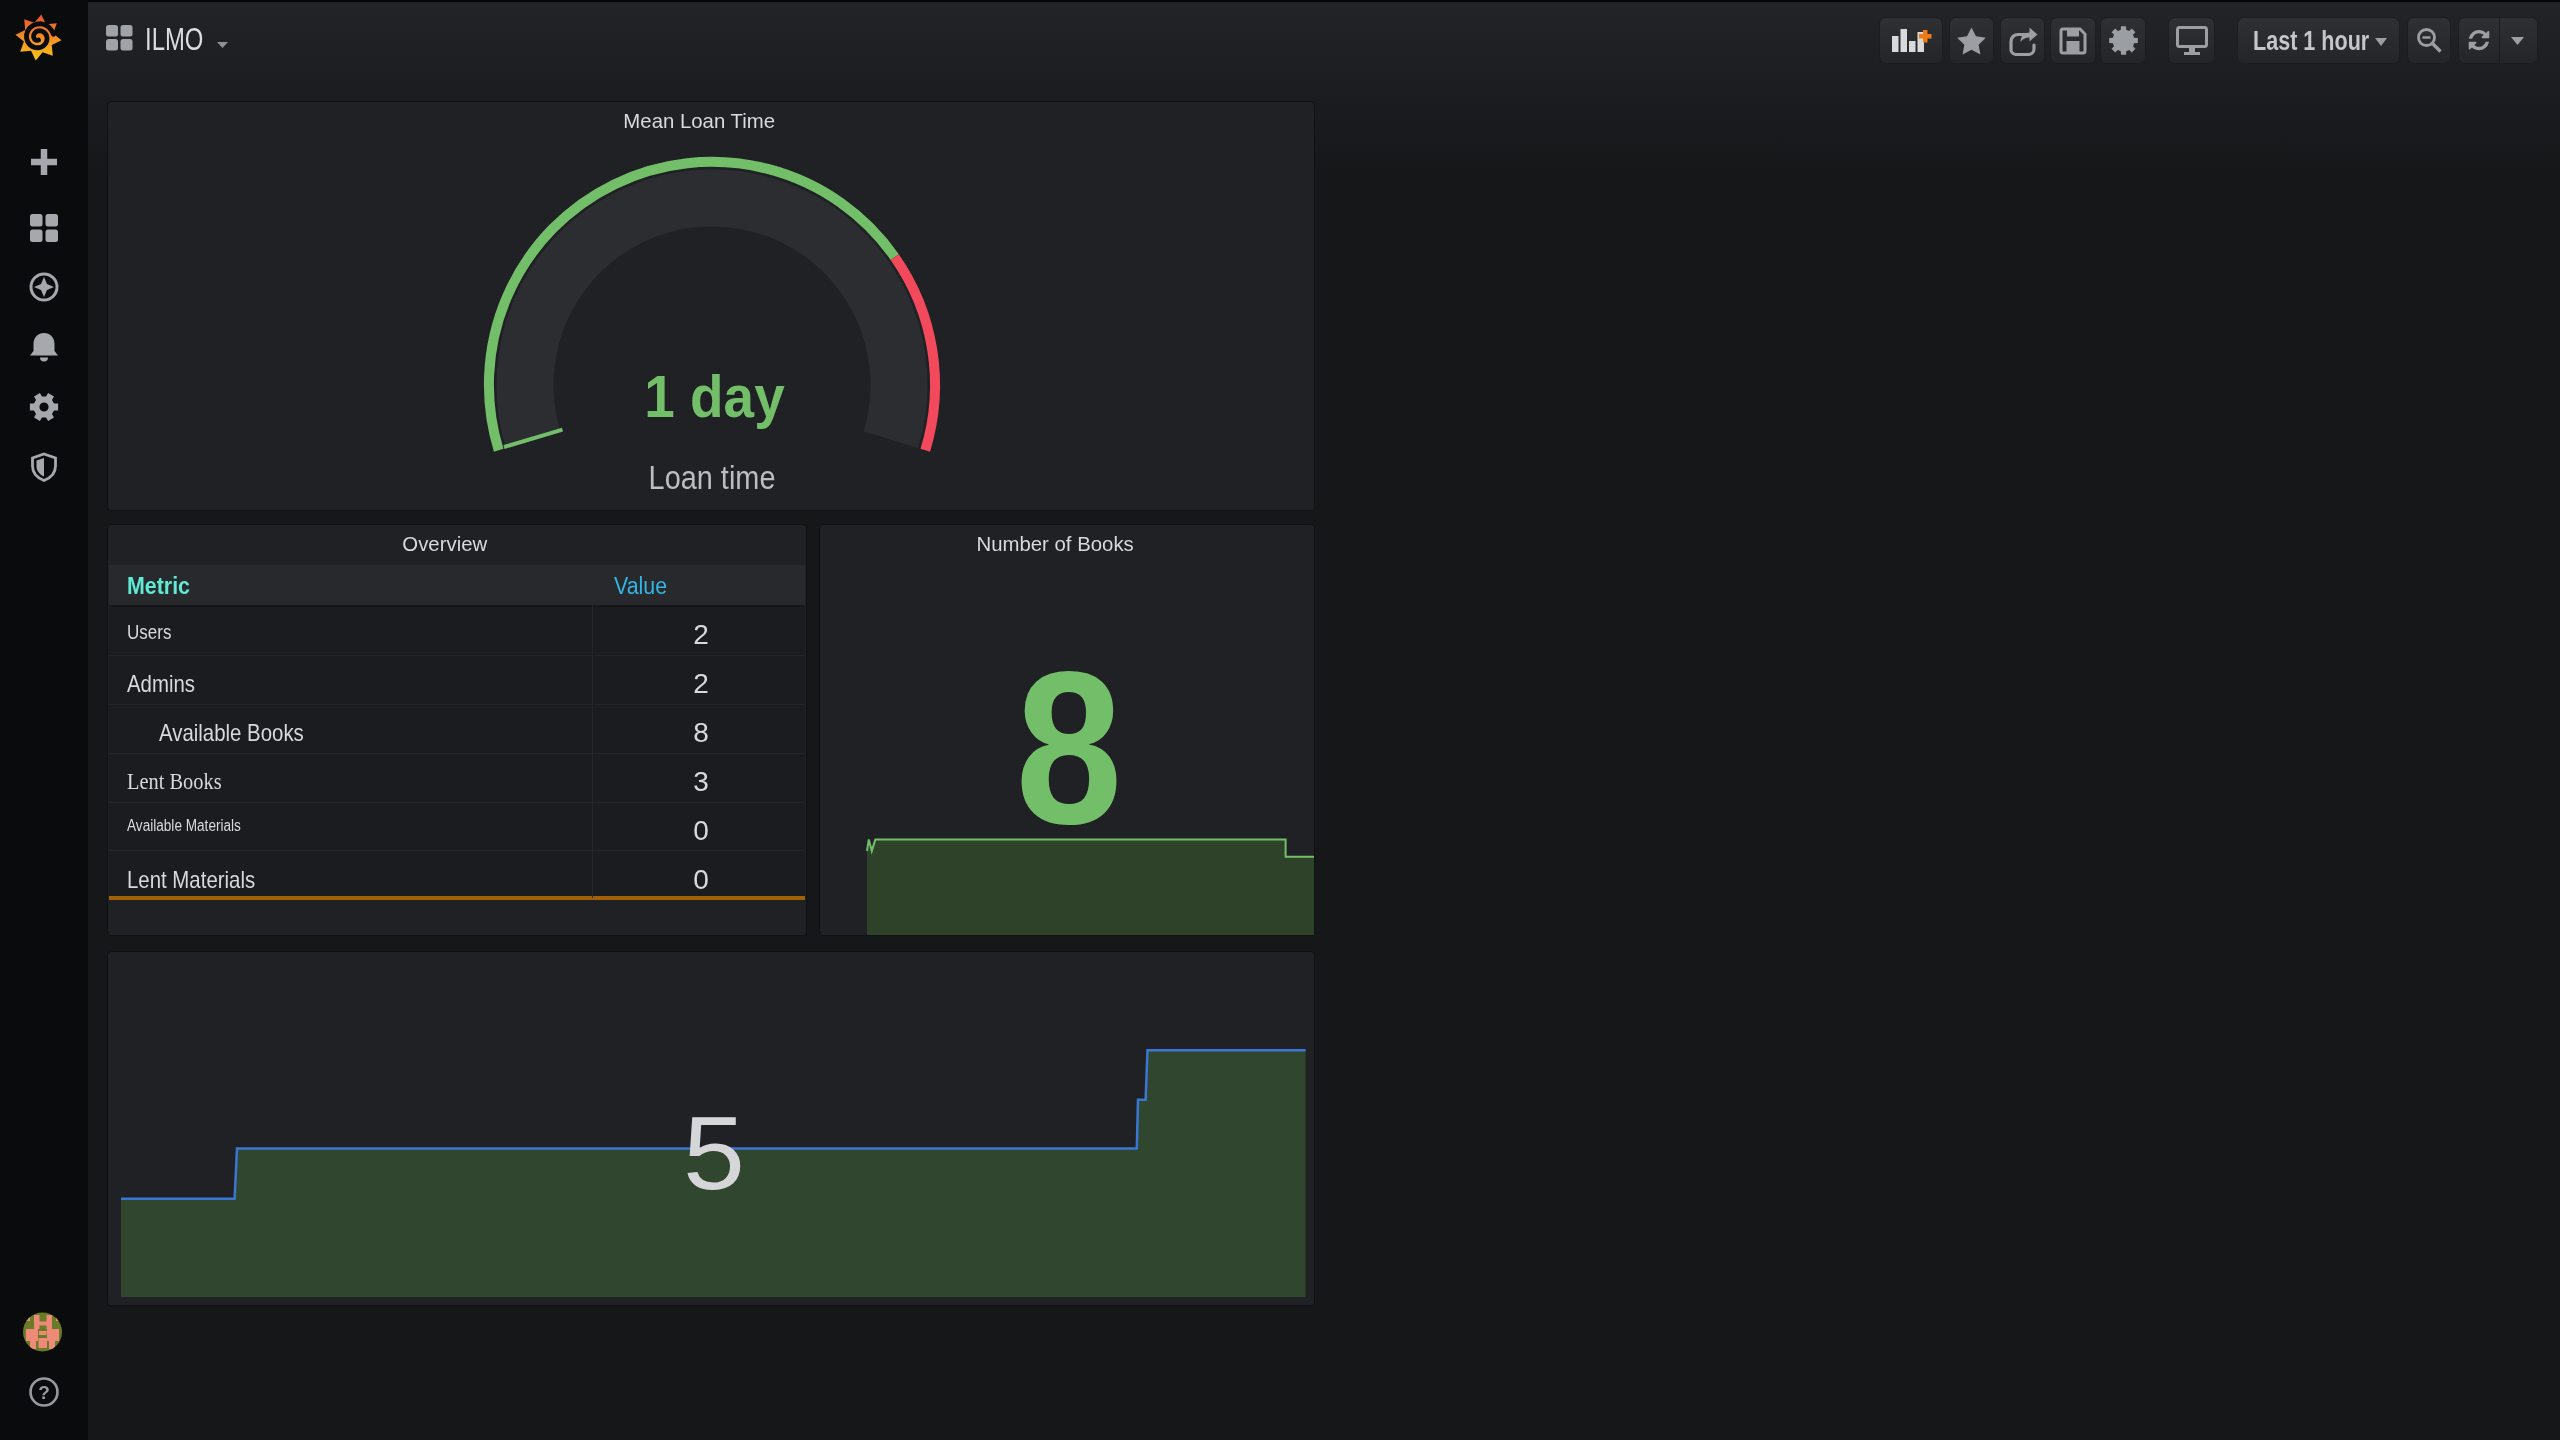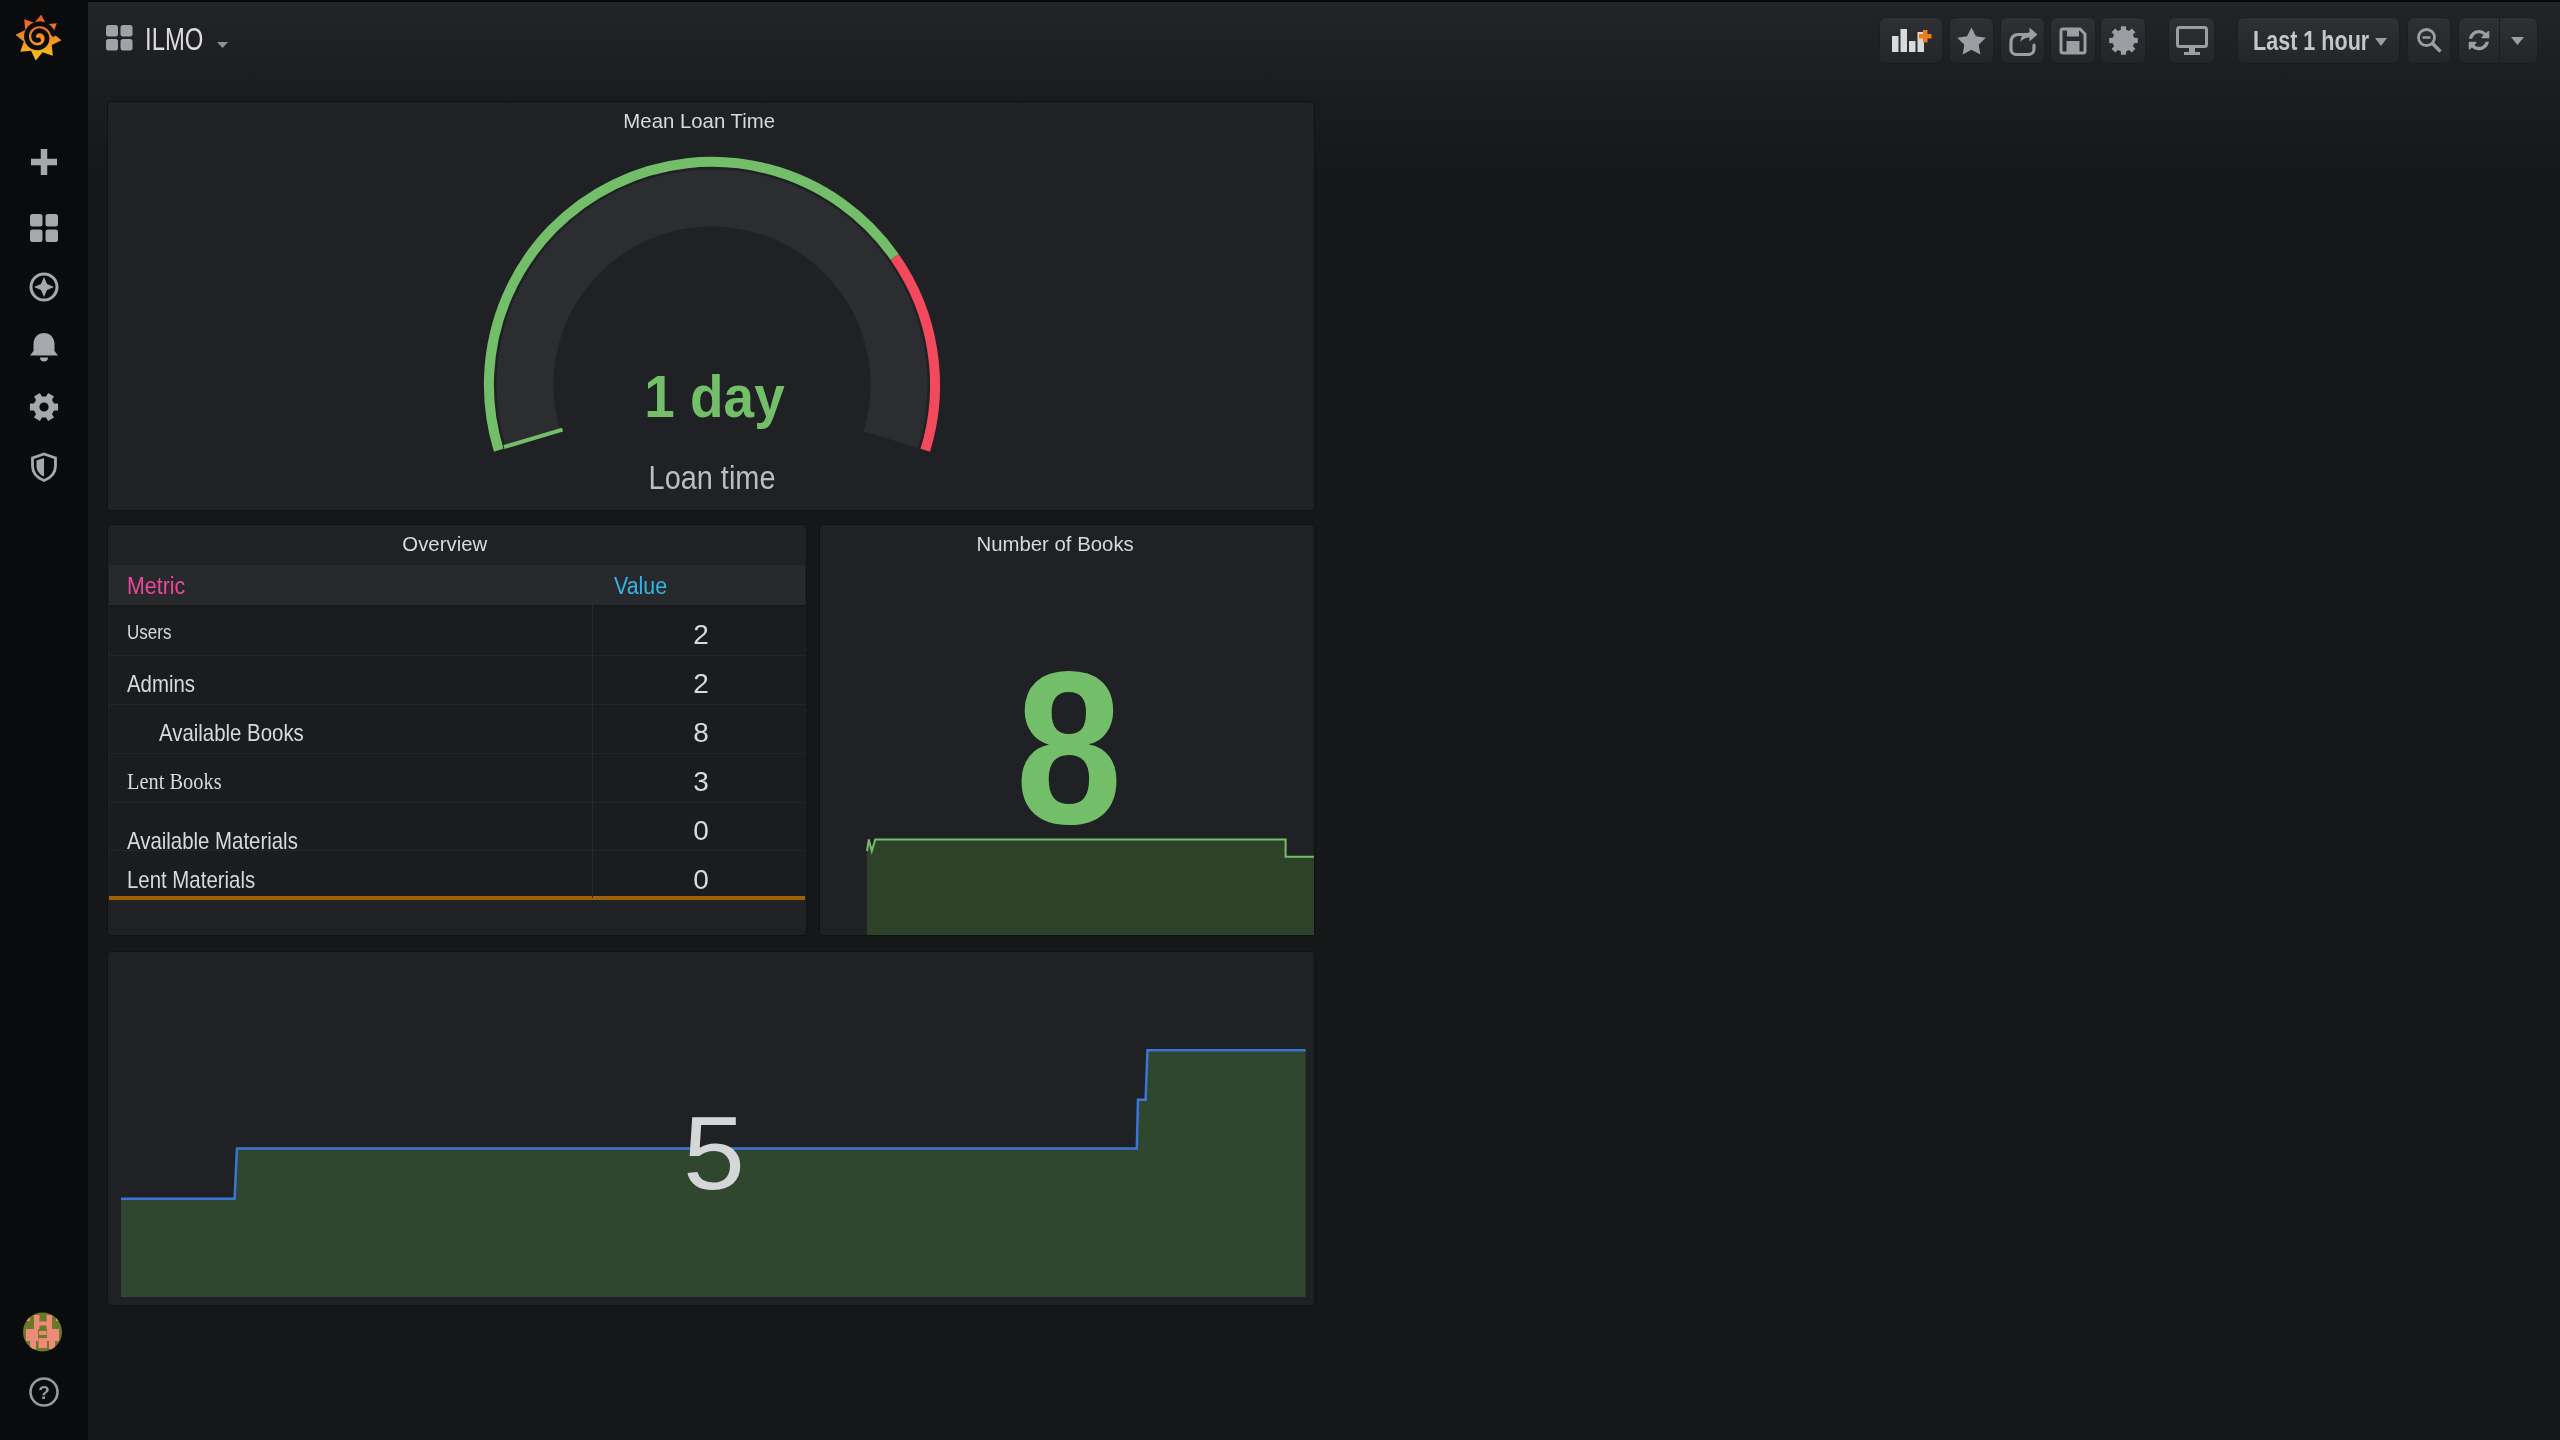--- a/index.html
+++ b/index.html
@@ -191,21 +191,21 @@
     <path d="M 786.7 155.1 A 223 223 0 0 1 817.3 348.2" fill="none" stroke="#f2495c" stroke-width="10"></path>
     <line x1="454.5" y1="327.6" x2="396.0" y2="345.0" stroke="#73bf69" stroke-width="4"></line>
     <text x="0" y="0" transform="translate(606.5,315.4) scale(0.93,1)" text-anchor="middle" font-size="59" font-weight="700" fill="#73bf69">1 day</text>
     <text x="0" y="0" transform="translate(604,387) scale(0.85,1)" text-anchor="middle" font-size="34" fill="#bbbdc0">Loan time</text>
   </svg>
 </div>
 
 <div class="panel" style="left:107px; top:524px; width:700px; height:412px;">
   <div class="ptitle"><span>Overview</span></div>
   <div class="abs" style="left:1px; top:40px; width:696px; height:40px; background:#28292c;">
-    <span class="abs" style="left:18px; top:8px; font-size:23px; font-weight:400; color:#ec4899;"><span class="cx" style="transform:scaleX(0.93);">Metric</span></span>
+    <span class="abs" style="left:18px; top:8px; font-size:23px; font-weight:700; color:#5eead4;"><span class="cx" style="transform:scaleX(0.93);">Metric</span></span>
     <span class="abs" style="left:505px; top:8px; font-size:23px; font-weight:500; color:#33b5e5;"><span class="cx" style="transform:scaleX(0.93);">Value</span></span>
   </div>
   <div class="abs" style="left:484px; top:80px; width:1px; height:293px; background:#26272a; z-index:3;"></div>
   <div class="abs" style="left:1px; top:80px; width:696px; height:294px; background:#1b1c1f; border-top:2px solid #17181a;">
   <div class="abs" style="left:0; top:0.0px; width:696px; height:48.9px; border-bottom:1px solid #242528;">
     <span class="abs" style="left:18px; top:14px; font-size:20px; color:#d8d9da;"><span class="cx" style="transform:scaleX(0.85);">Users</span></span>
     <span class="abs" style="left:492px; top:12px; width:200px; text-align:center; font-size:28px; color:#d8d9da;">2</span>
   </div>
   <div class="abs" style="left:0; top:48.9px; width:696px; height:48.9px; border-bottom:1px solid #242528;">
     <span class="abs" style="left:18px; top:14px; font-size:24px; color:#d8d9da;"><span class="cx" style="transform:scaleX(0.85);">Admins</span></span>
@@ -213,21 +213,21 @@
   </div>
   <div class="abs" style="left:0; top:97.8px; width:696px; height:48.9px; border-bottom:1px solid #242528;">
     <span class="abs" style="left:18px; top:14px; font-size:24px; color:#d8d9da;margin-left:32px;"><span class="cx" style="transform:scaleX(0.85);">Available Books</span></span>
     <span class="abs" style="left:492px; top:12px; width:200px; text-align:center; font-size:28px; color:#d8d9da;">8</span>
   </div>
   <div class="abs" style="left:0; top:146.7px; width:696px; height:48.9px; border-bottom:1px solid #242528;">
     <span class="abs" style="left:18px; top:14px; font-size:24px; color:#d8d9da;font-family:Liberation Serif, serif;"><span class="cx" style="transform:scaleX(0.85);">Lent Books</span></span>
     <span class="abs" style="left:492px; top:12px; width:200px; text-align:center; font-size:28px; color:#d8d9da;">3</span>
   </div>
   <div class="abs" style="left:0; top:195.6px; width:696px; height:48.9px; border-bottom:1px solid #242528;">
-    <span class="abs" style="left:18px; top:24px; font-size:24px; color:#d8d9da;"><span class="cx" style="transform:scaleX(0.85);">Available Materials</span></span>
+    <span class="abs" style="left:18px; top:14px; font-size:16px; color:#d8d9da;"><span class="cx" style="transform:scaleX(0.85);">Available Materials</span></span>
     <span class="abs" style="left:492px; top:12px; width:200px; text-align:center; font-size:28px; color:#d8d9da;">0</span>
   </div>
   <div class="abs" style="left:0; top:244.5px; width:696px; height:48.9px; border-bottom:4px solid #a16207;">
     <span class="abs" style="left:18px; top:14px; font-size:24px; color:#d8d9da;"><span class="cx" style="transform:scaleX(0.85);">Lent Materials</span></span>
     <span class="abs" style="left:492px; top:12px; width:200px; text-align:center; font-size:28px; color:#d8d9da;">0</span>
   </div>
   </div>
 </div>
 
 <div class="panel" style="left:819px; top:524px; width:496px; height:412px;">

